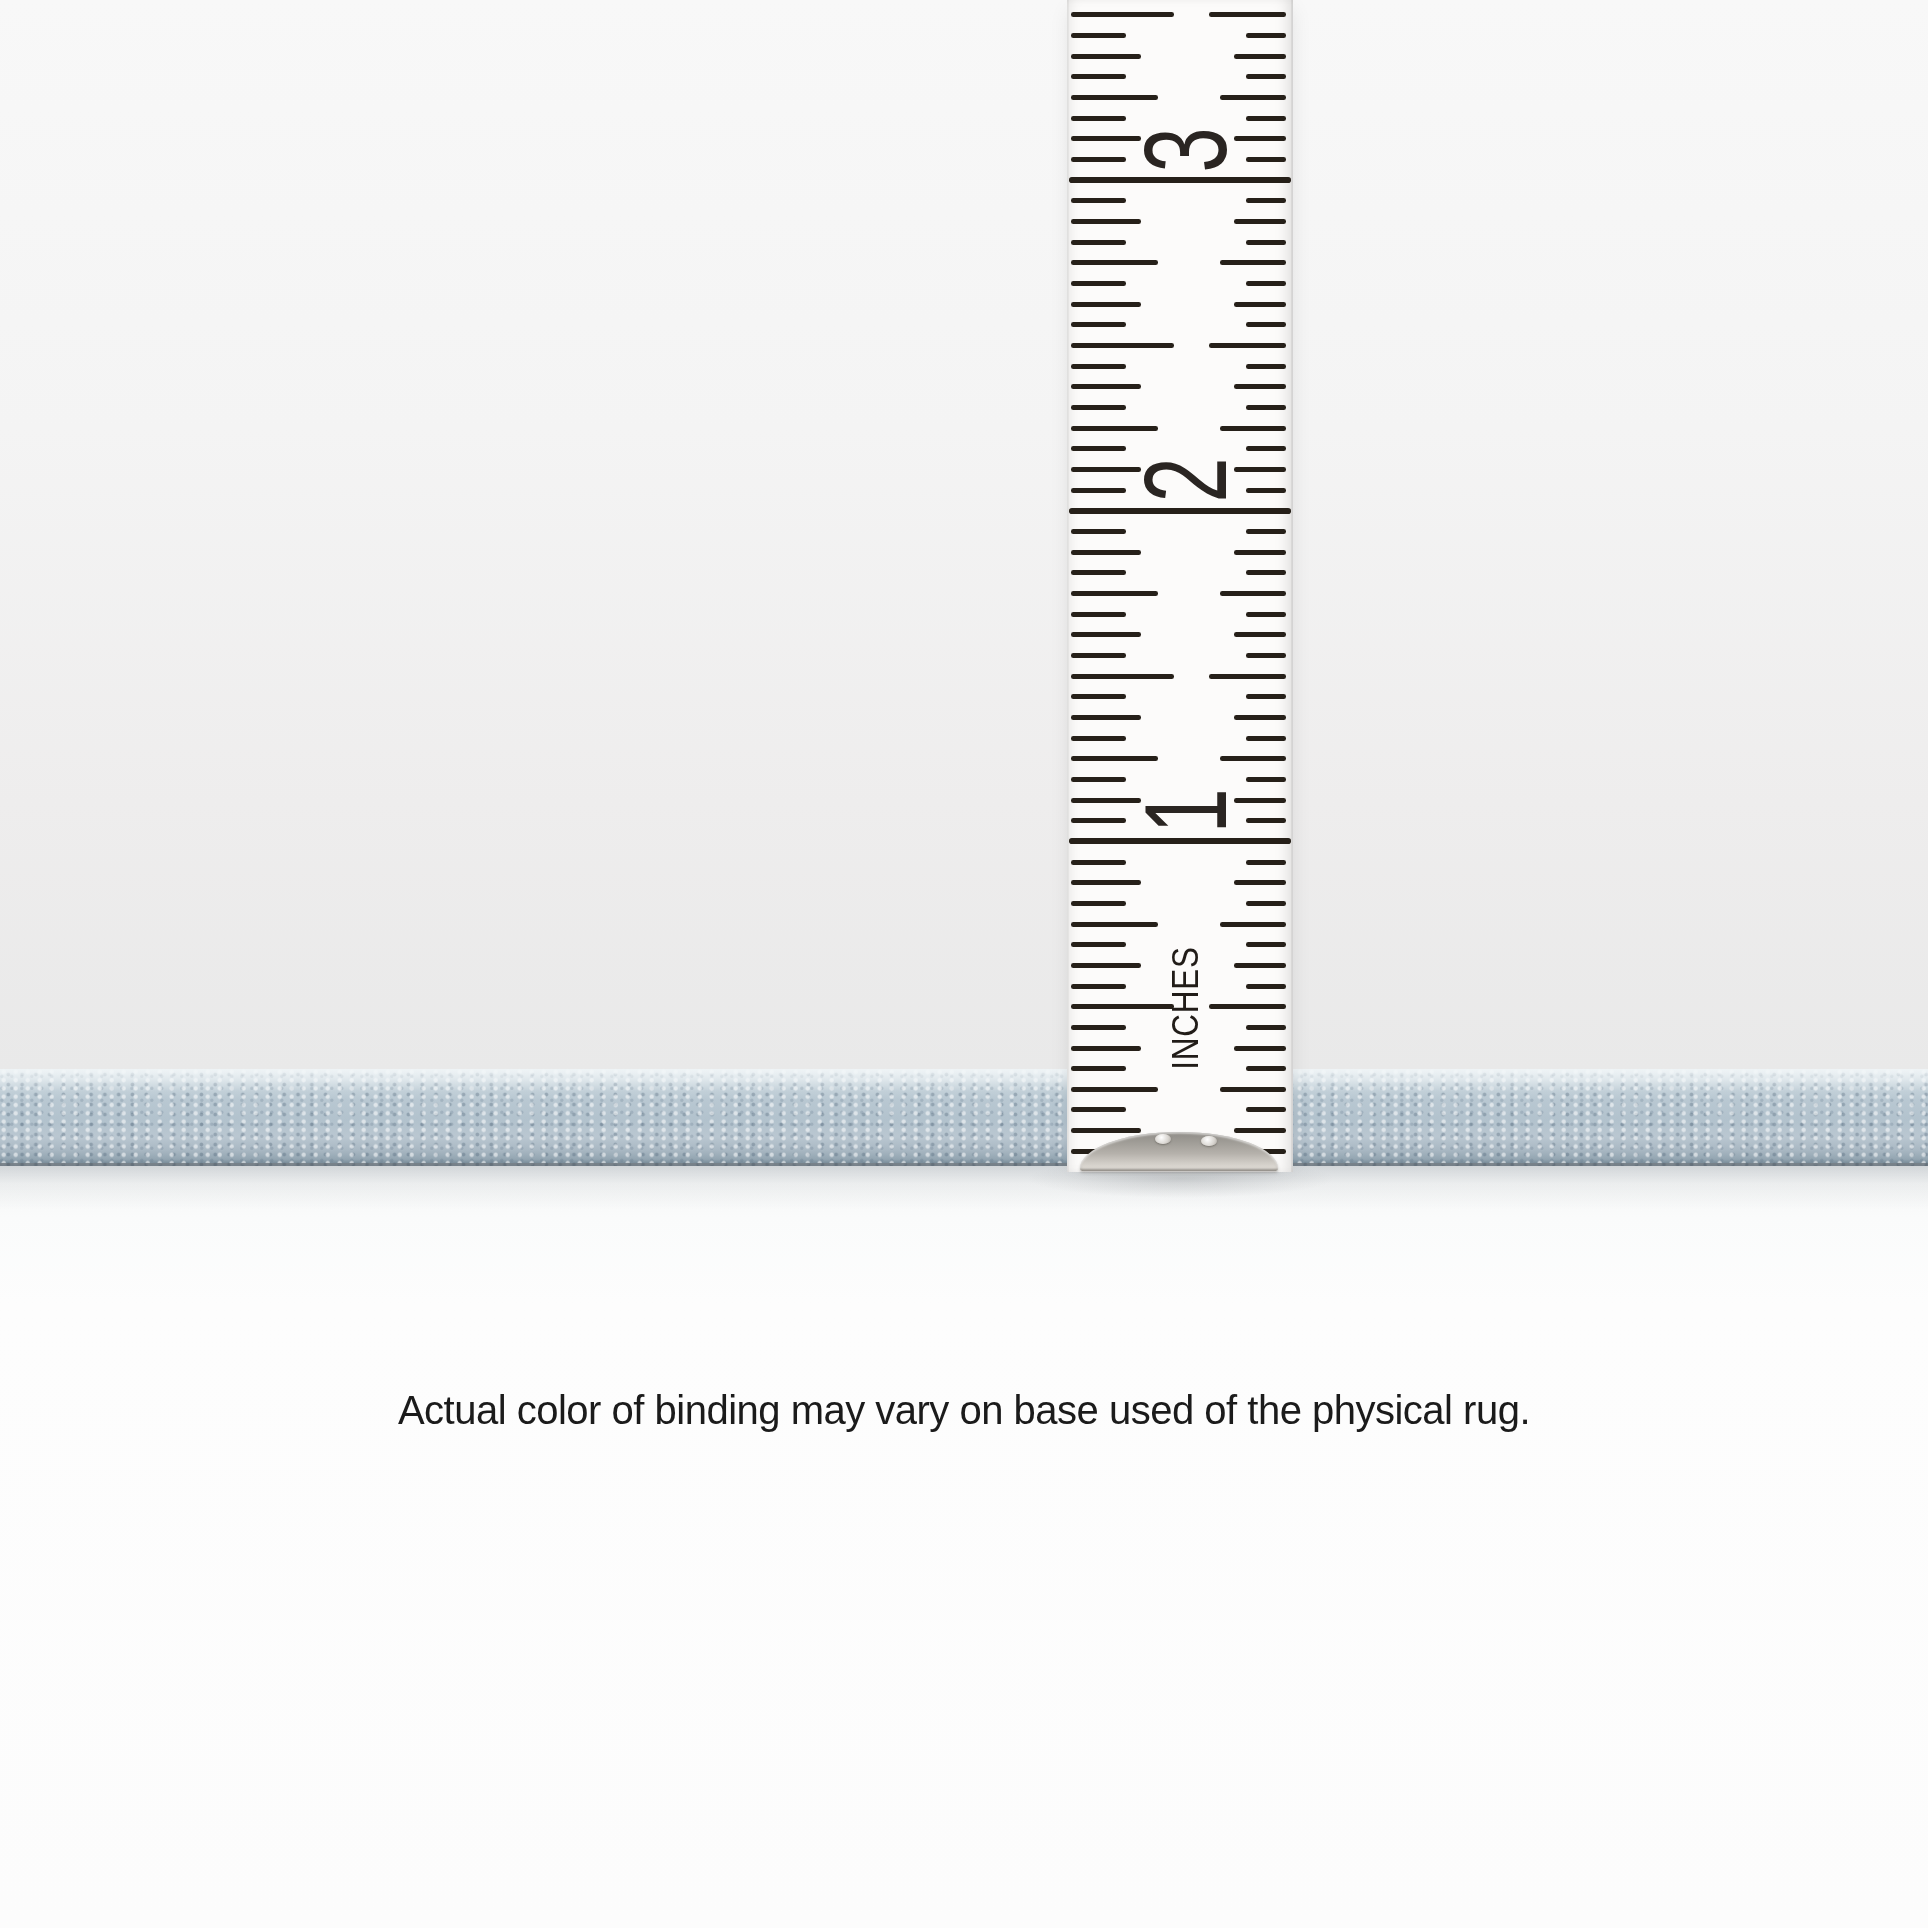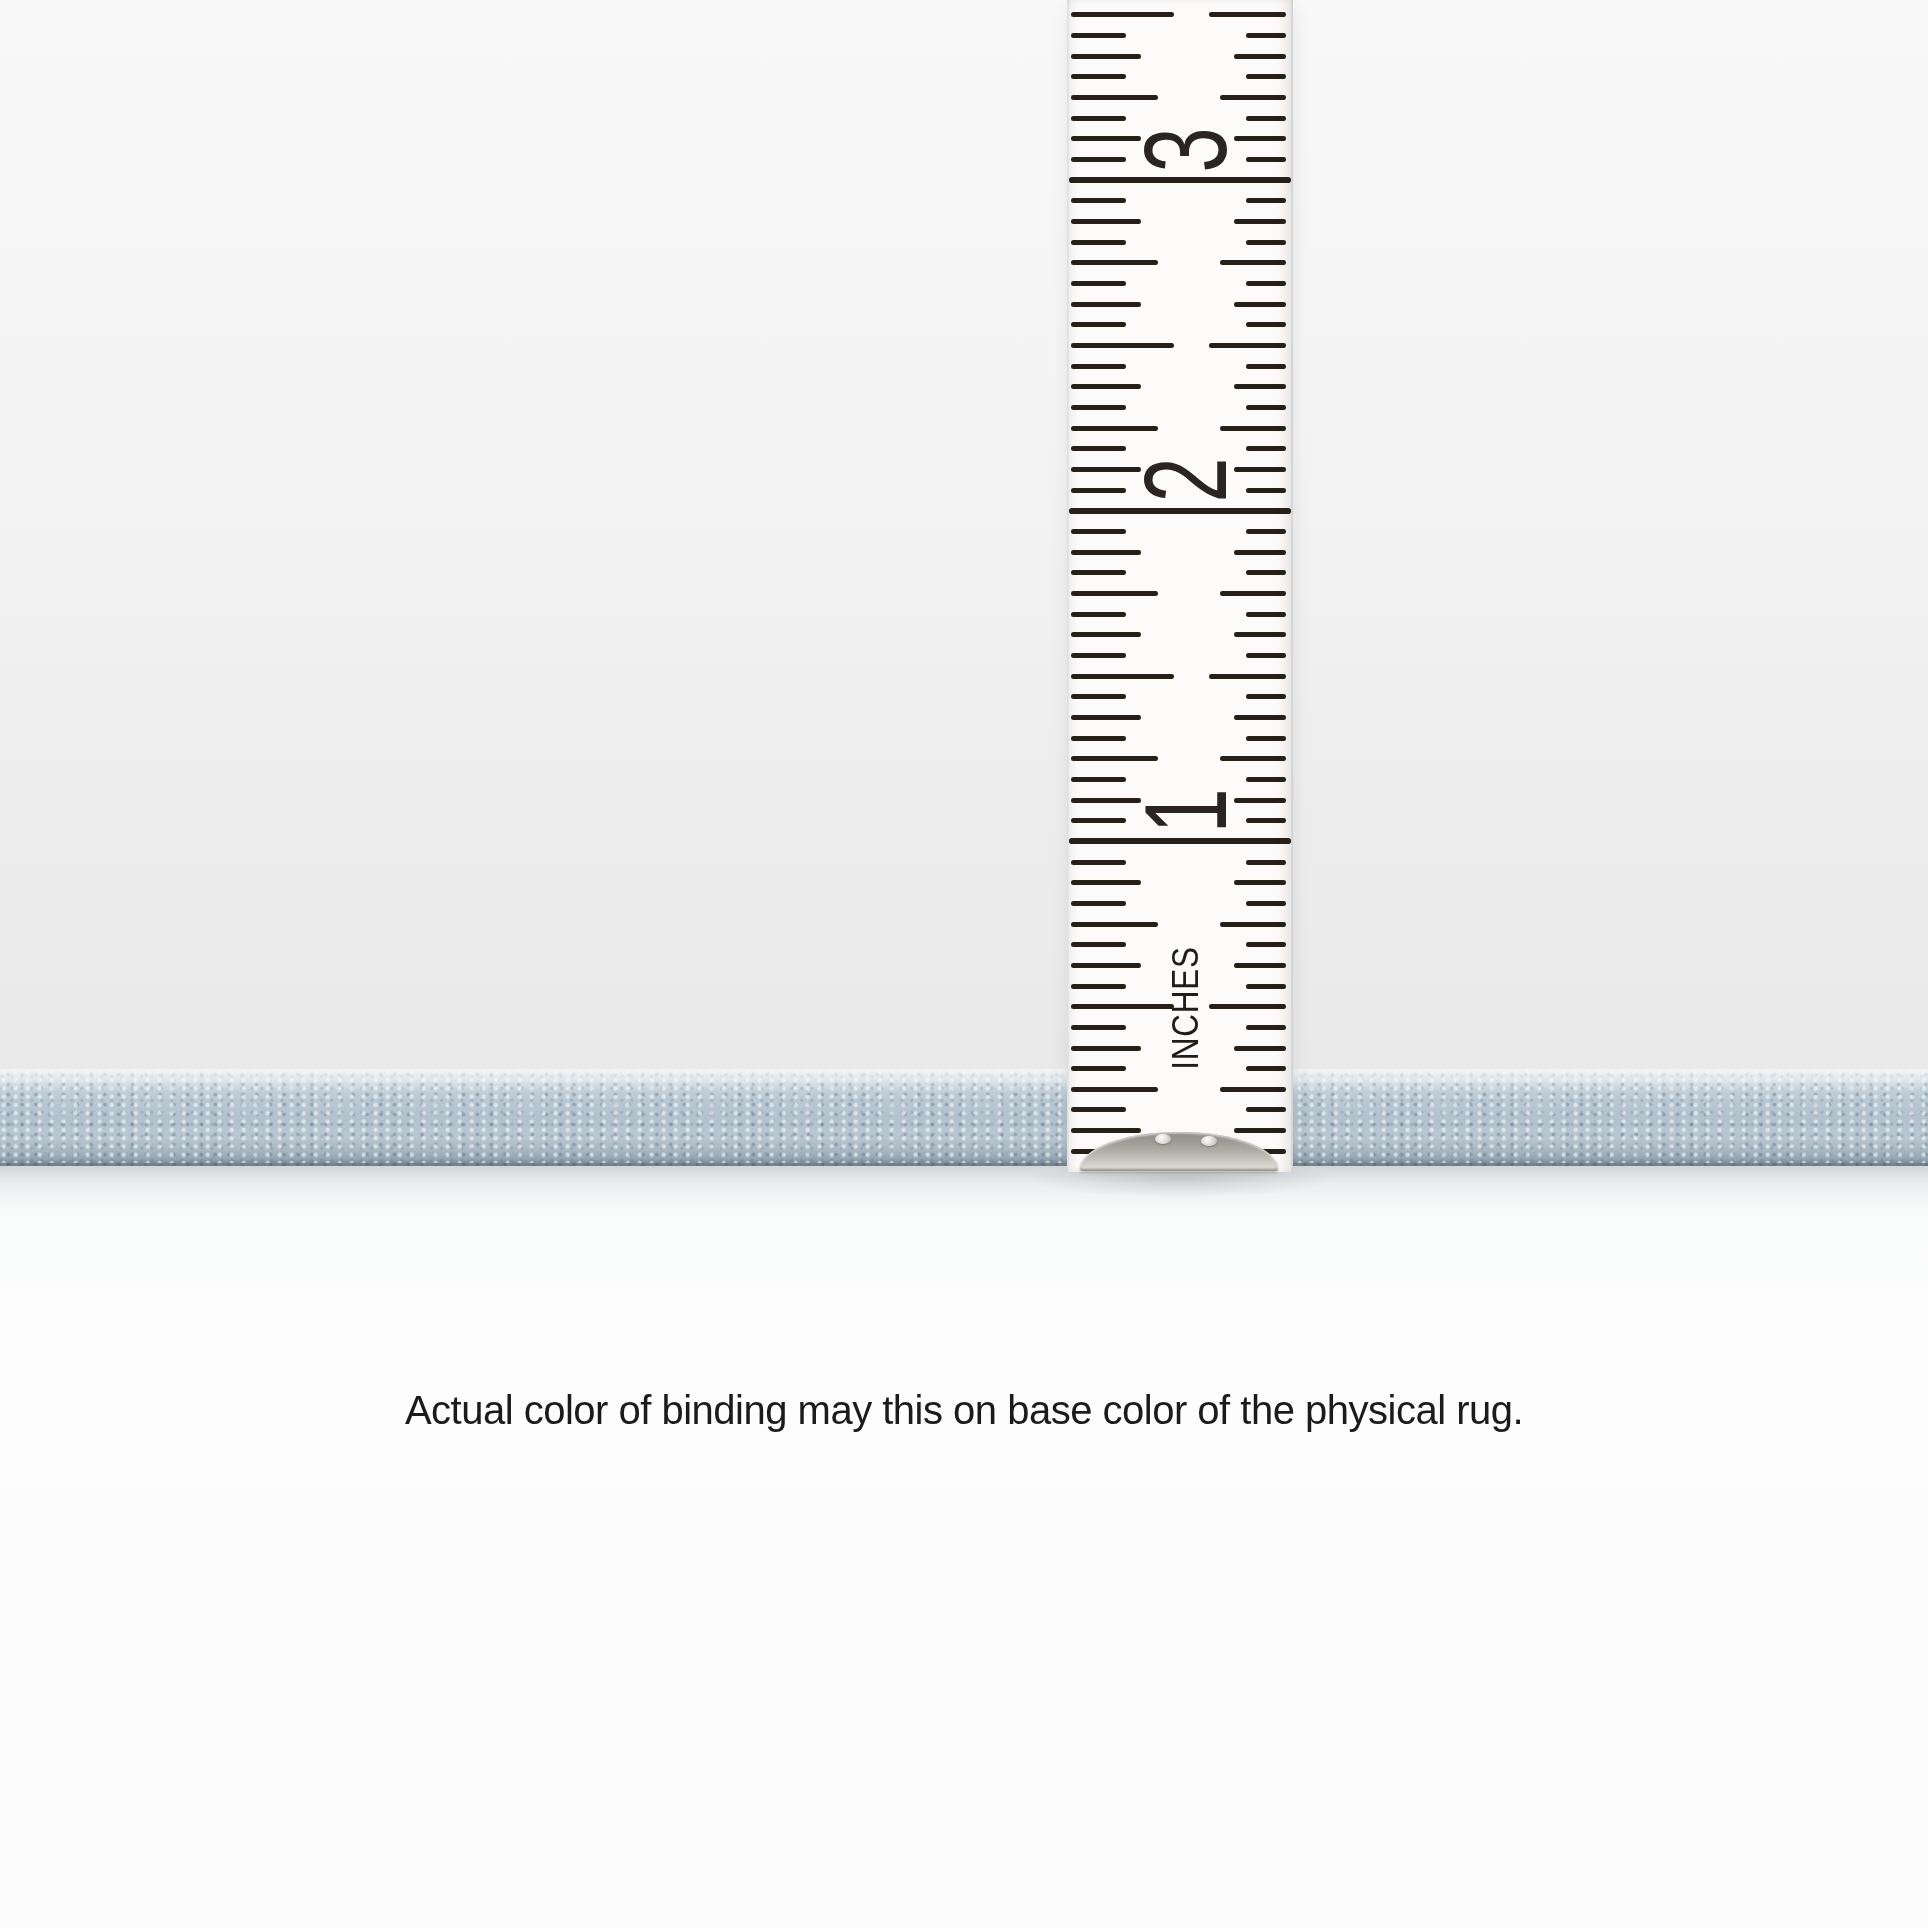--- a/index.html
+++ b/index.html
@@ -199,16 +199,16 @@
     <span class="inch-num n2">2</span>
     <span class="inch-num n3">3</span>
     <span class="inches-word">INCHES</span>
     <div class="metal-tip">
       <span class="rivet r1"></span>
       <span class="rivet r2"></span>
     </div>
   </div>
 
   <div class="caption">
-    <div>Actual color of binding may this on base color of the physical rug.</div>
+    <div>Actual color of binding may vary on base used of the physical rug.</div>
   </div>
 </div>
 
 
 </body></html>

